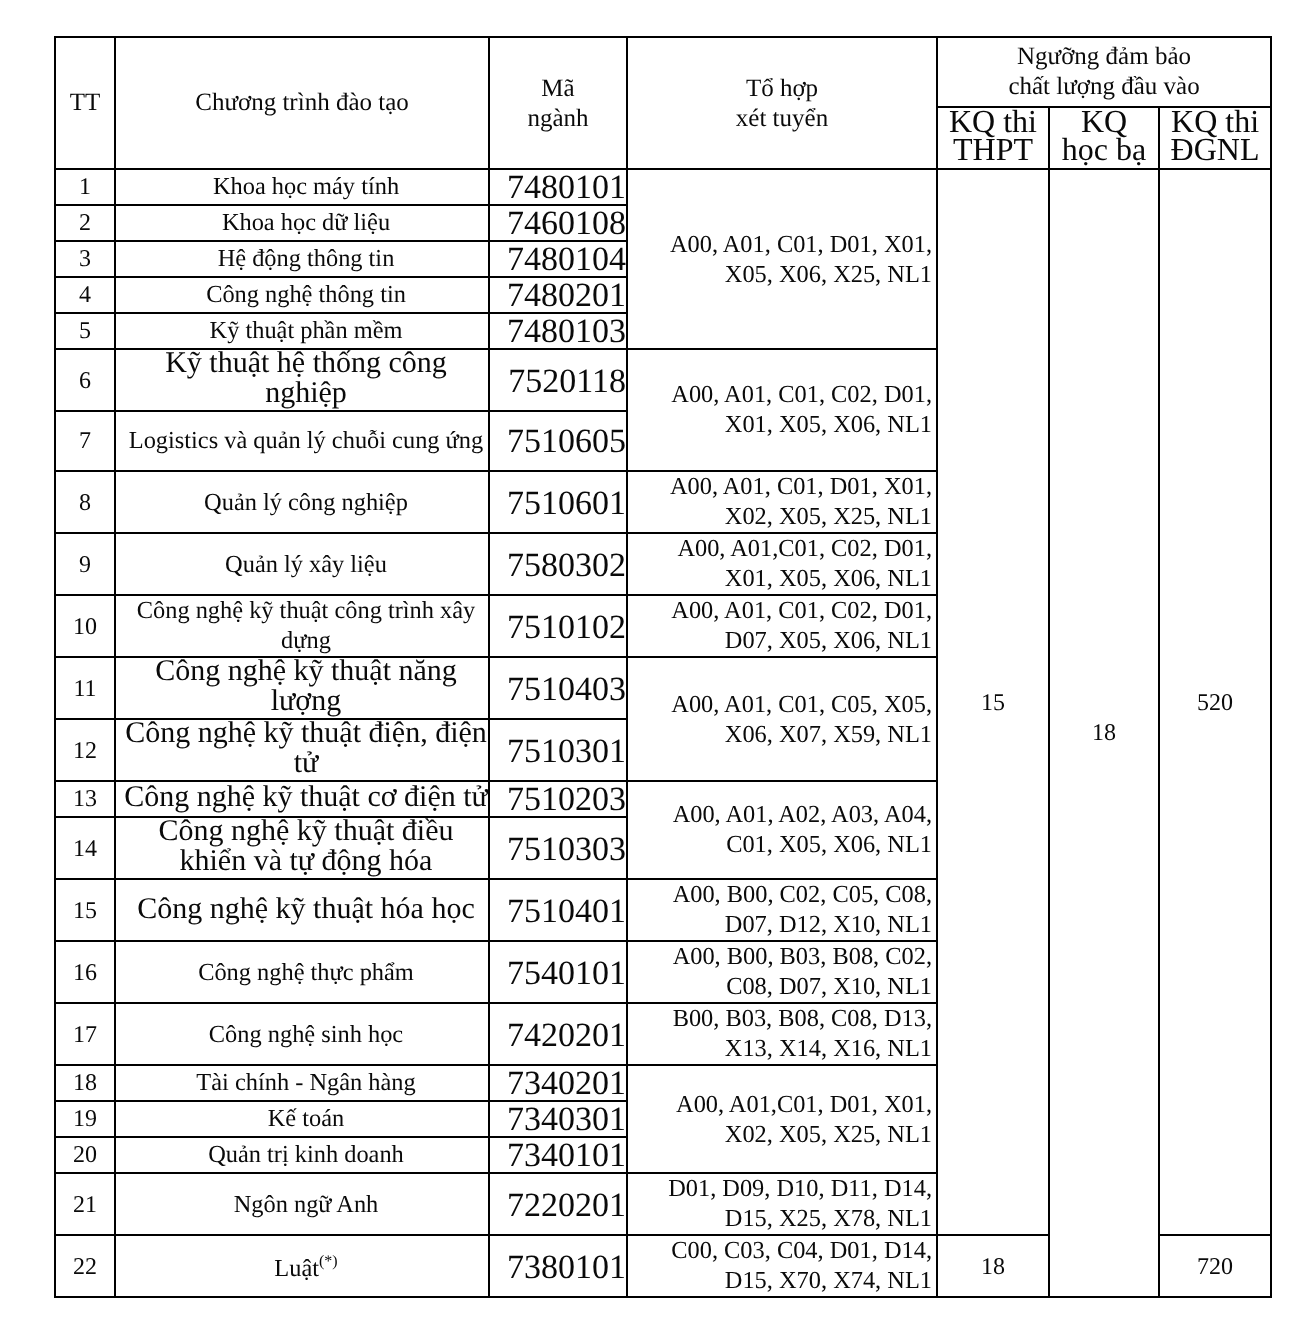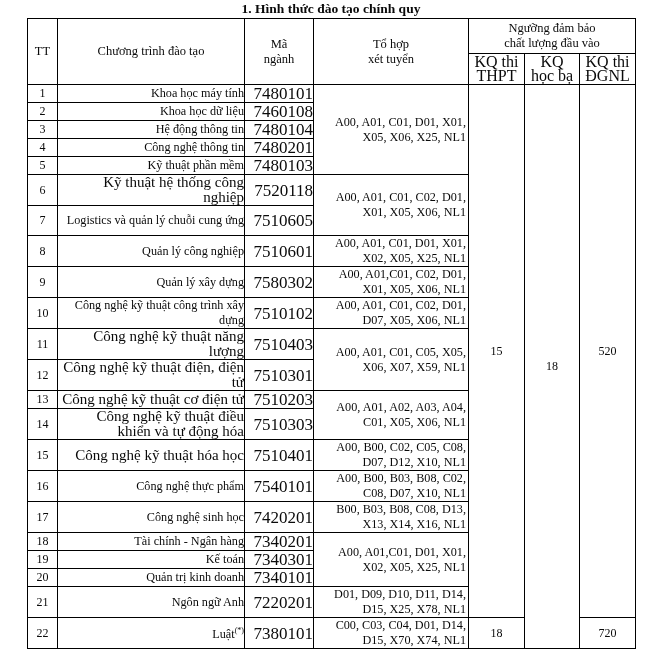--- a/index.html
+++ b/index.html
@@ -74,21 +74,21 @@
     padding: 1px 1px !important;
   }
 
   
   .tt {
     text-align: center;
     font-size: 12px;
     line-height: 15px;
   }
   .prog {
-    text-align: right;
+    text-align: center;
     padding-left: 4px !important;
     font-size: 12.2px;
     line-height: 15px;
     margin-left: 48px;
   }
   .prog.tight {
     font-size: 15px;
   }
   .code {
     text-align: right;
@@ -111,21 +111,20 @@
   sup.fn {
     font-size: 8px;
     vertical-align: super;
   }
 </style>
 </head>
 <body>
 
 <div id="page">
 
-  <div class="doc-title">1. Hình thức đào tạo chính quy</div>
 
   <div class="table-wrap">
     <table class="adm">
       <colgroup>
         <col class="c-tt">
           <col class="c-prog">
           <col class="c-code">
           <col class="c-comb">
         <col class="c-thpt">
           <col class="c-hocba">
@@ -225,21 +224,21 @@
           <td class="prog">Quản lý công nghiệp</td>
           <td class="code">7510601</td>
           <td class="comb">
             <div>A00, A01, C01, D01, X01,</div>
             <div>X02, X05, X25, NL1</div>
           </td>
         </tr>
 
         <tr class="r-double">
           <td class="tt">9</td>
-          <td class="prog">Quản lý xây dựng</td>
+          <td class="prog">Quản lý xây liệu</td>
           <td class="code">7580302</td>
           <td class="comb">
             <div>A00, A01,C01, C02, D01,</div>
             <div>X01, X05, X06, NL1</div>
           </td>
         </tr>
 
         <tr class="r-double">
           <td class="tt">10</td>
           <td class="prog">Công nghệ kỹ thuật công trình xây dựng</td>

